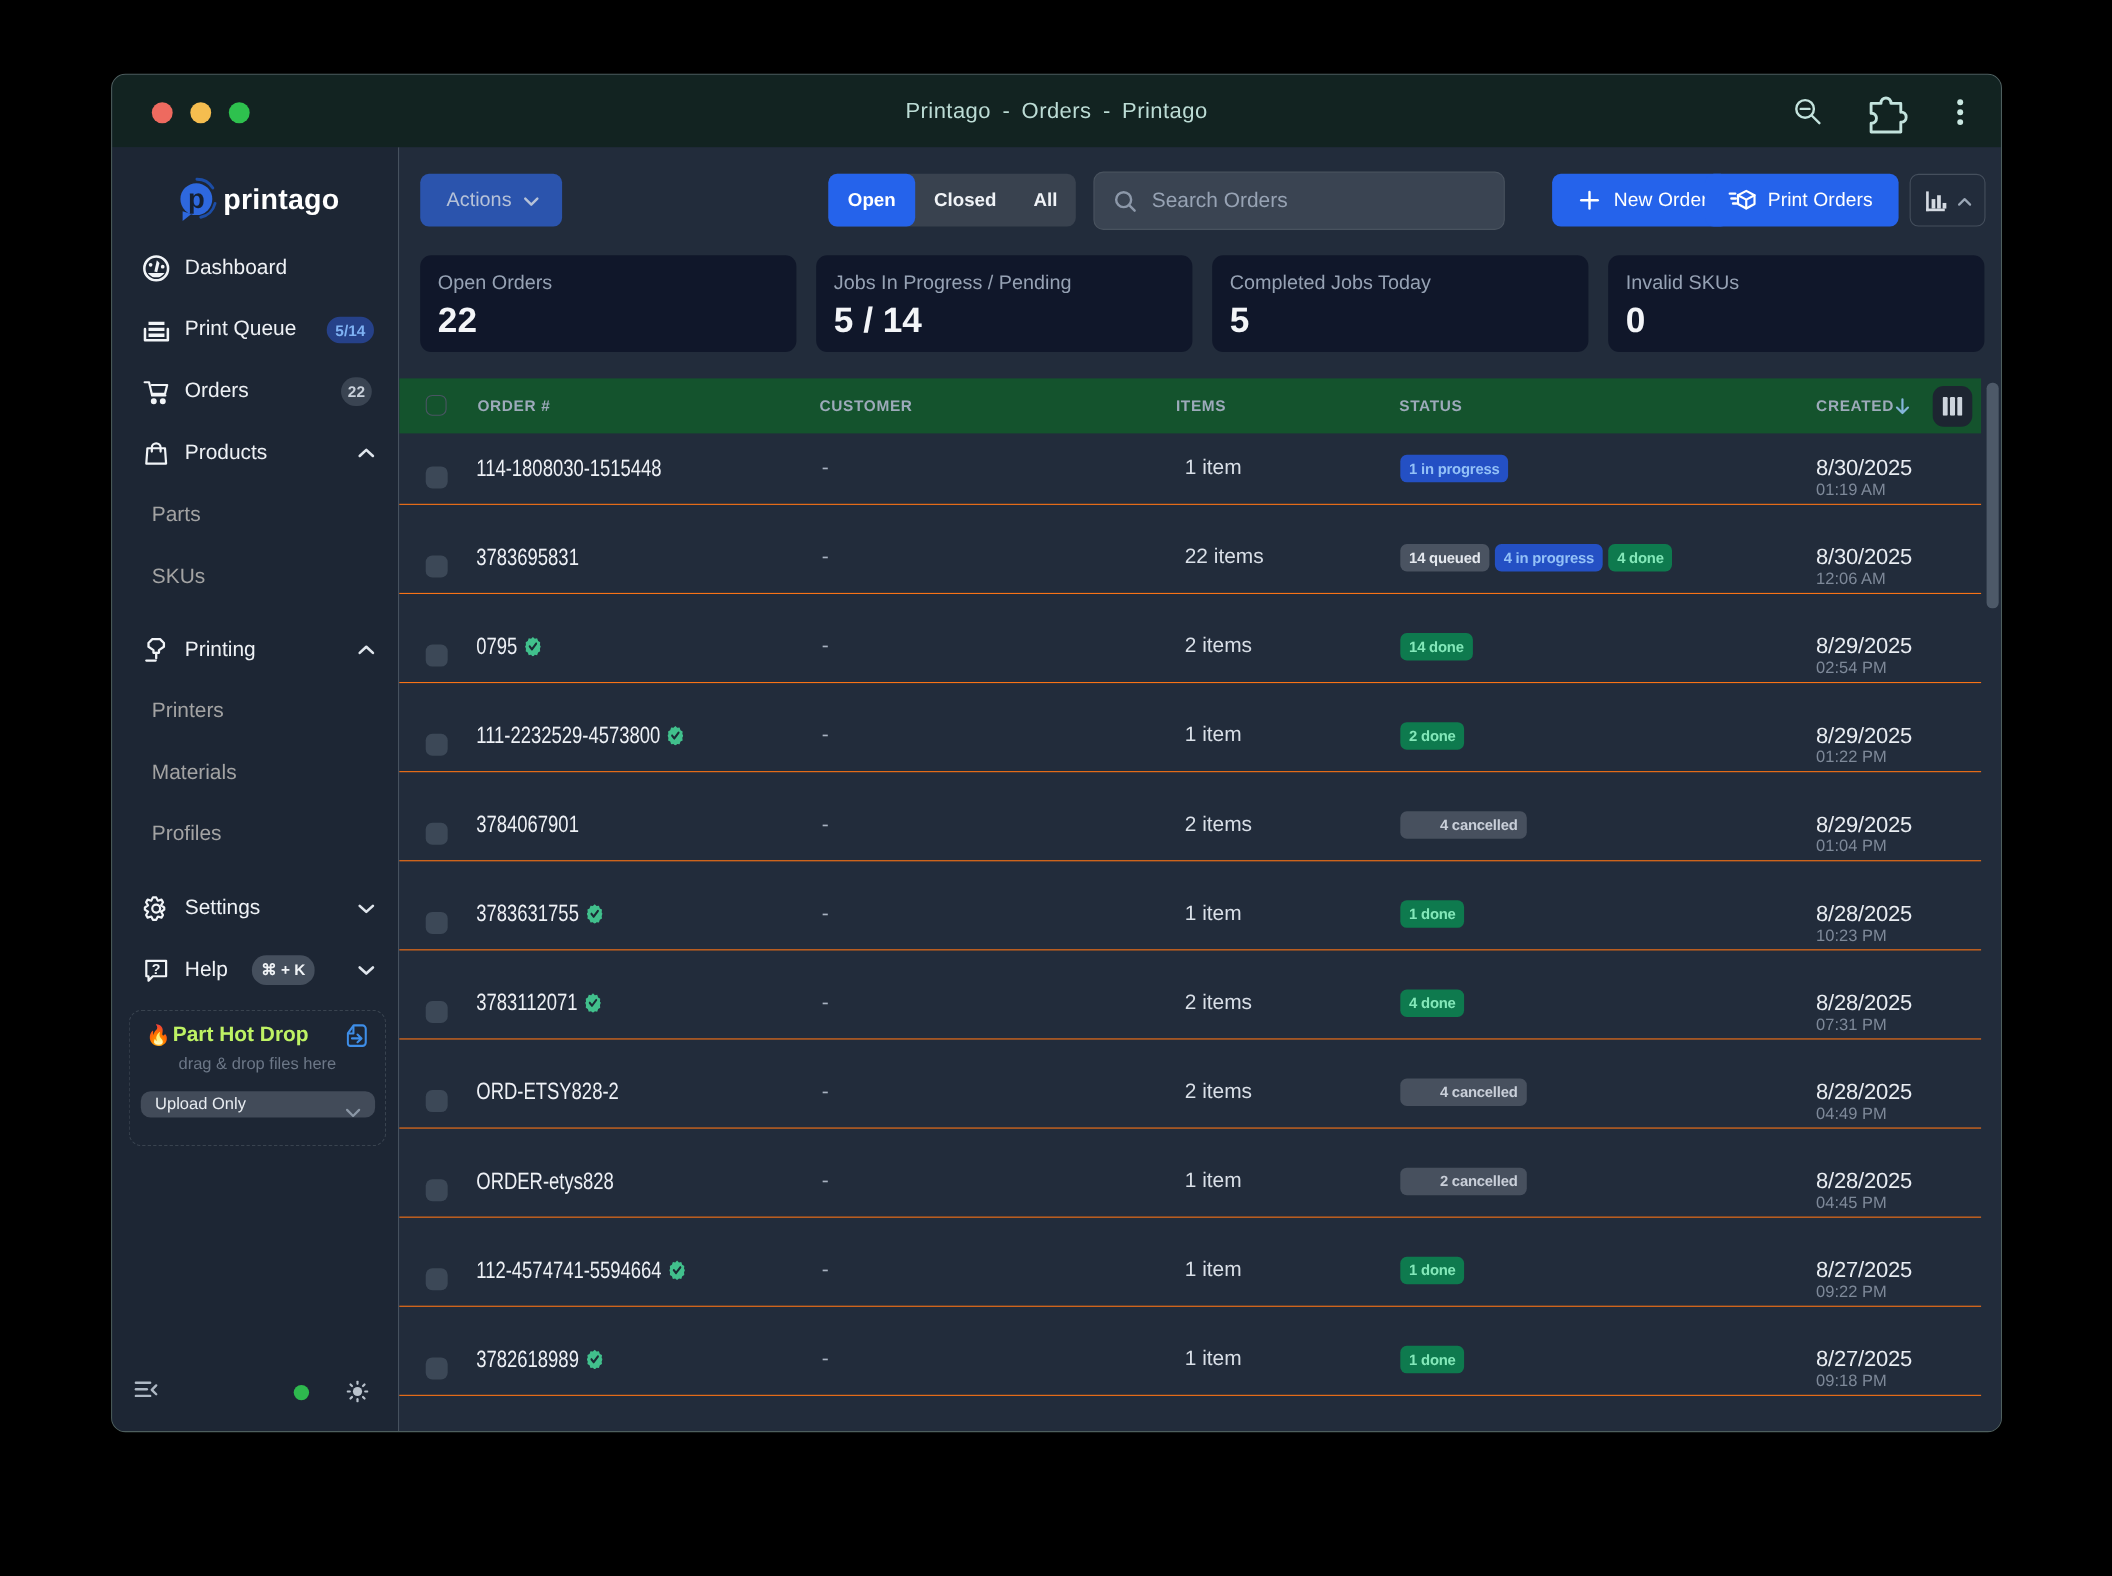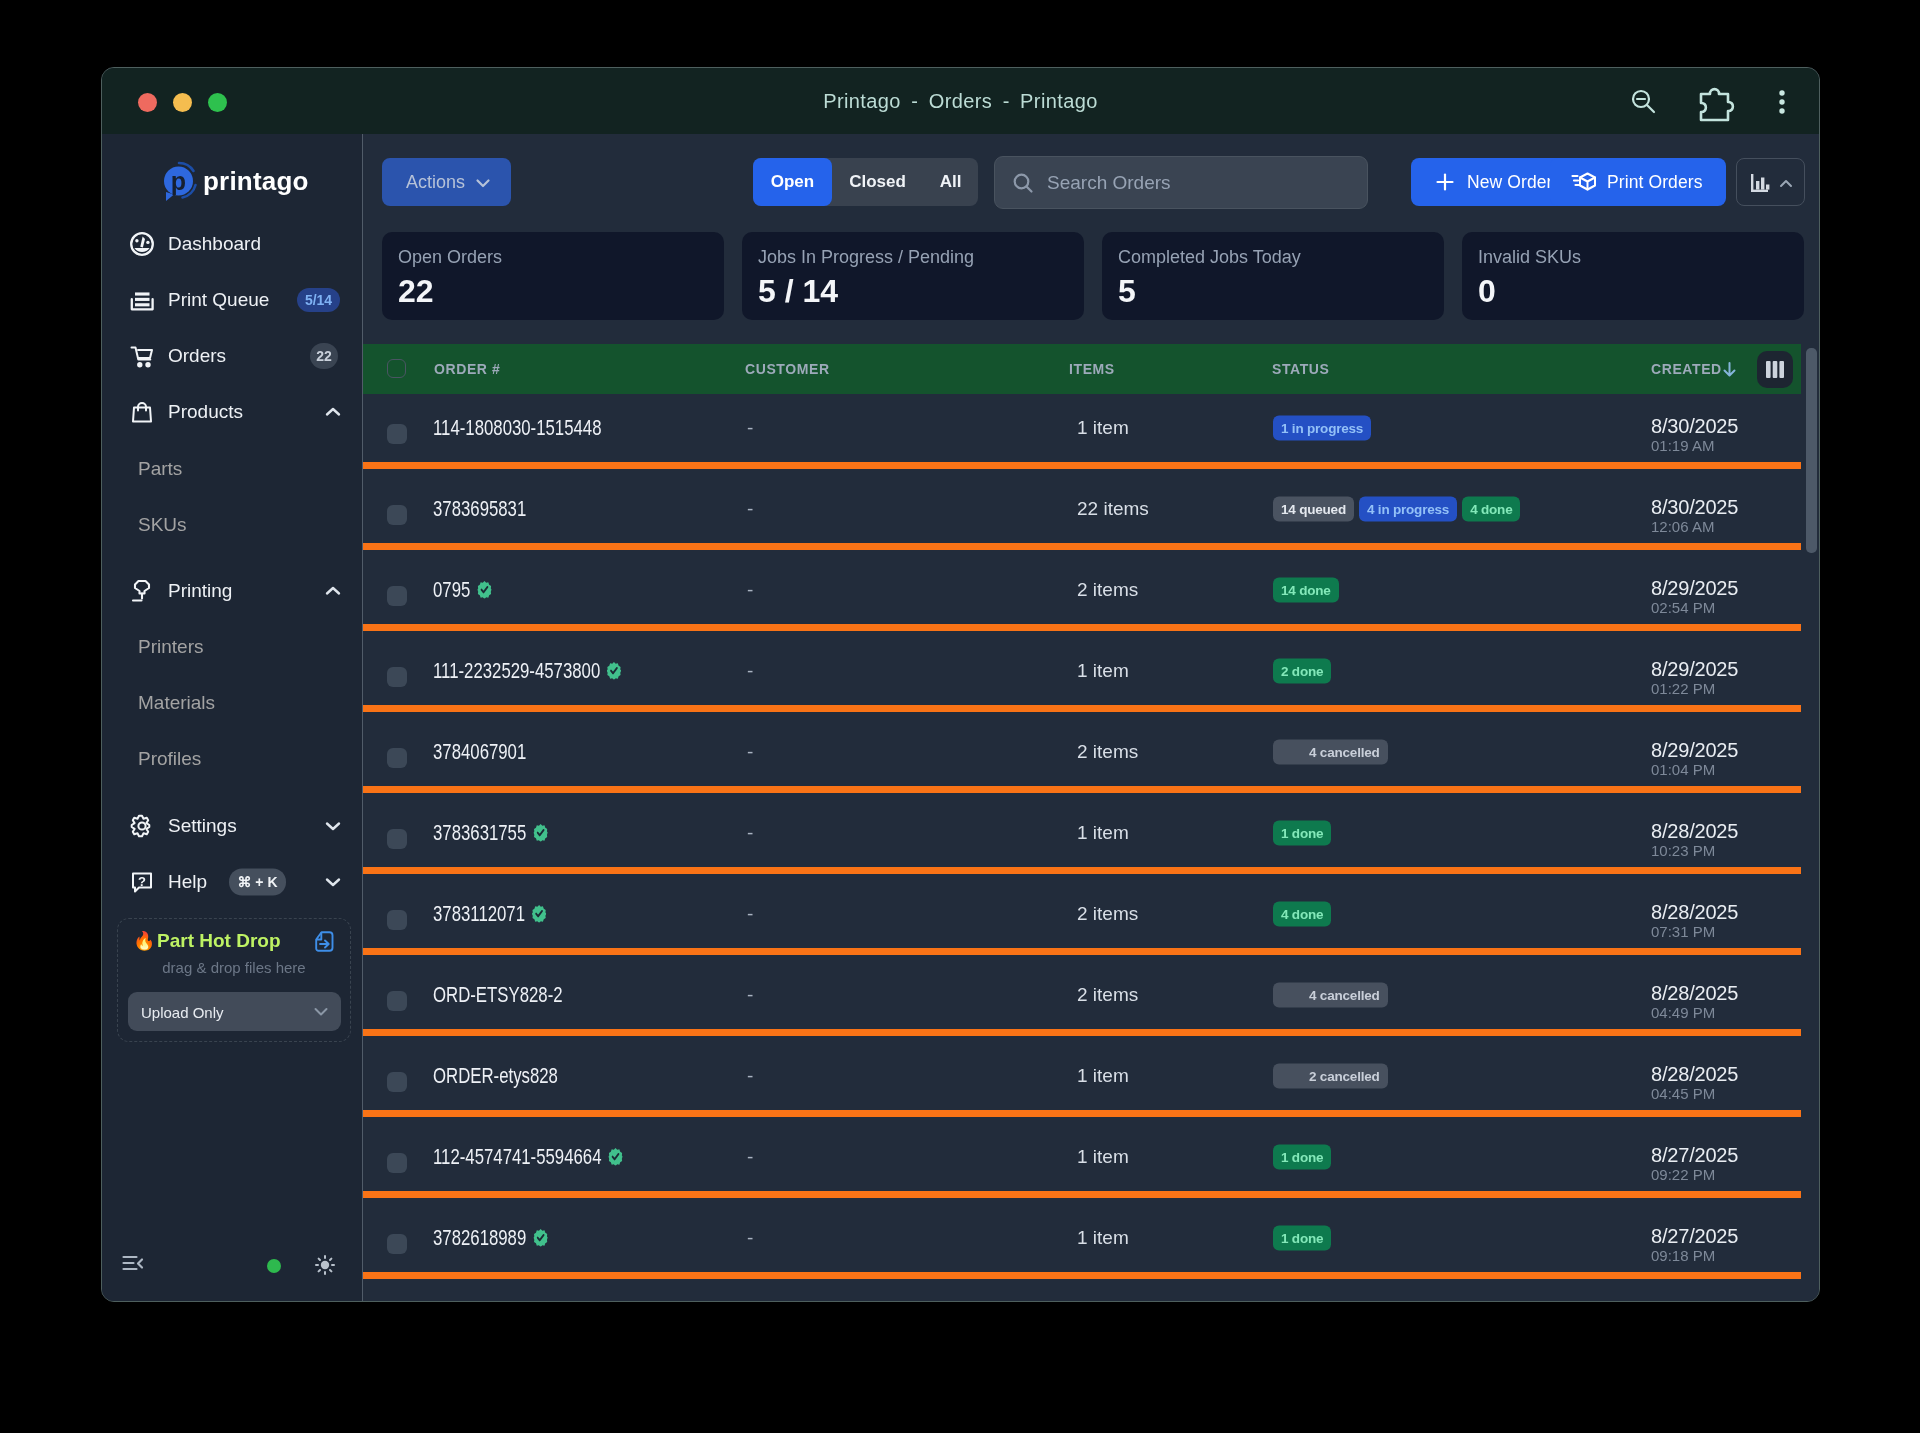--- a/index.html
+++ b/index.html
@@ -29,21 +29,21 @@
   background:#264189; color:#7fb2f4; font-size:14px; font-weight:bold; text-align:center; line-height:24px; }
 .badge-gray { position:absolute; left:208px; top:50%; transform:translateY(-50%); width:28px; height:26px; border-radius:13px;
   background:#3a4452; color:#c9d0da; font-size:14px; font-weight:bold; text-align:center; line-height:26px; }
 .chev { position:absolute; left:222px; top:50%; transform:translateY(-50%); width:18px; height:12px; }
 .kbd { position:absolute; left:127px; top:50%; transform:translateY(-50%); width:57px; height:27px; border-radius:13px;
   background:#454f5d; color:#f0f3f6; font-size:14px; font-weight:bold; text-align:center; line-height:27px; }
 
 .hotdrop { position:absolute; left:15px; top:784px; width:234px; height:124px; border:1px dashed #39434f; border-radius:12px; }
 .hd-title { position:absolute; left:39px; top:11px; font-size:19px; font-weight:bold; color:#bef264; }
 .hd-sub { position:absolute; left:0; top:40px; width:100%; text-align:center; font-size:15px; color:#6c7787; }
-.hd-select { position:absolute; left:10px; top:73px; width:213px; height:39px; background:#424b59; border-radius:9px; }
+.hd-select { position:absolute; left:10px; top:73px; width:213px; height:24px; background:#424b59; border-radius:9px; }
 .hd-select span { position:absolute; left:13px; top:50%; transform:translateY(-50%); font-size:15px; color:#e8ecf1; }
 
 
 .btn { position:absolute; border-radius:8px; }
 .actions { left:19px; top:24px; width:129px; height:48px; background:#2b54ad; }
 .actions span { position:absolute; left:24px; top:50%; transform:translateY(-50%); font-size:18px; color:#b6c2d8; }
 .seg { left:390px; top:24px; width:225px; height:48px; background:#39424f; }
 .seg .open { position:absolute; left:0; top:0; width:79px; height:48px; background:#2563eb; border-radius:8px;
   color:#fff; font-weight:bold; font-size:17px; text-align:center; line-height:48px; }
 .seg .closed { position:absolute; left:79px; top:0; width:91px; height:48px; color:#f0f3f7; font-weight:bold; font-size:17px; text-align:center; line-height:48px; }
@@ -59,21 +59,21 @@
 .card { position:absolute; top:98px; width:342px; height:88px; background:#10172a; border-radius:10px; }
 .card .cl { position:absolute; left:16px; top:15px; font-size:18px; color:#96a2b4; }
 .card .cv { position:absolute; left:16px; top:41px; font-size:32px; font-weight:bold; color:#f3f5f8; }
 
 
 .thead { position:absolute; left:0; top:210px; width:1438px; height:50px; background:#14532d; }
 .th { position:absolute; top:0; height:50px; line-height:50px; font-size:14px; font-weight:bold; letter-spacing:0.6px; color:#9daaba; }
 .colbtn { position:absolute; left:1394px; top:7px; width:36px; height:37px; background:#1d2531; border-radius:10px; }
 .cb { position:absolute; width:20px; height:20px; border-radius:6px; background:#3c4857; }
 .cb.h { background:transparent; border:1.5px solid #4a5563; width:19px; height:19px; }
-.row { position:absolute; left:0; width:1438px; height:75px; border-bottom:7px solid #f97316; }
+.row { position:absolute; left:0; width:1438px; height:65px; border-bottom:1px solid #f97316; }
 .row .cb { left:24px; top:30px; }
 .ord { position:absolute; left:70px; top:50%; transform:translateY(-50%) scaleX(0.78); transform-origin:left center; font-size:21.5px; color:#eef1f6; white-space:nowrap; }
 .dash { position:absolute; left:384px; top:50%; transform:translateY(-50%); font-size:19px; color:#a9b3c1; }
 .items { position:absolute; left:714px; top:50%; transform:translateY(-50%); font-size:19px; color:#d9dfe7; }
 .chips { position:absolute; left:910px; top:50%; transform:translateY(-50%); display:flex; gap:5px; }
 .chip { height:25px; line-height:25px; border-radius:6px; padding:0 8px; font-size:13.5px; font-weight:bold; letter-spacing:-0.2px; white-space:nowrap; }
 .chip.prog { background:#2450c4; color:#93c1f7; }
 .chip.queued { background:#4a5361; color:#e4e8ee; }
 .chip.done { background:#0e7a4e; color:#83e8b9; }
 .chip.cancel { background:#47505e; color:#c9cfd9;padding-left:36px; }

